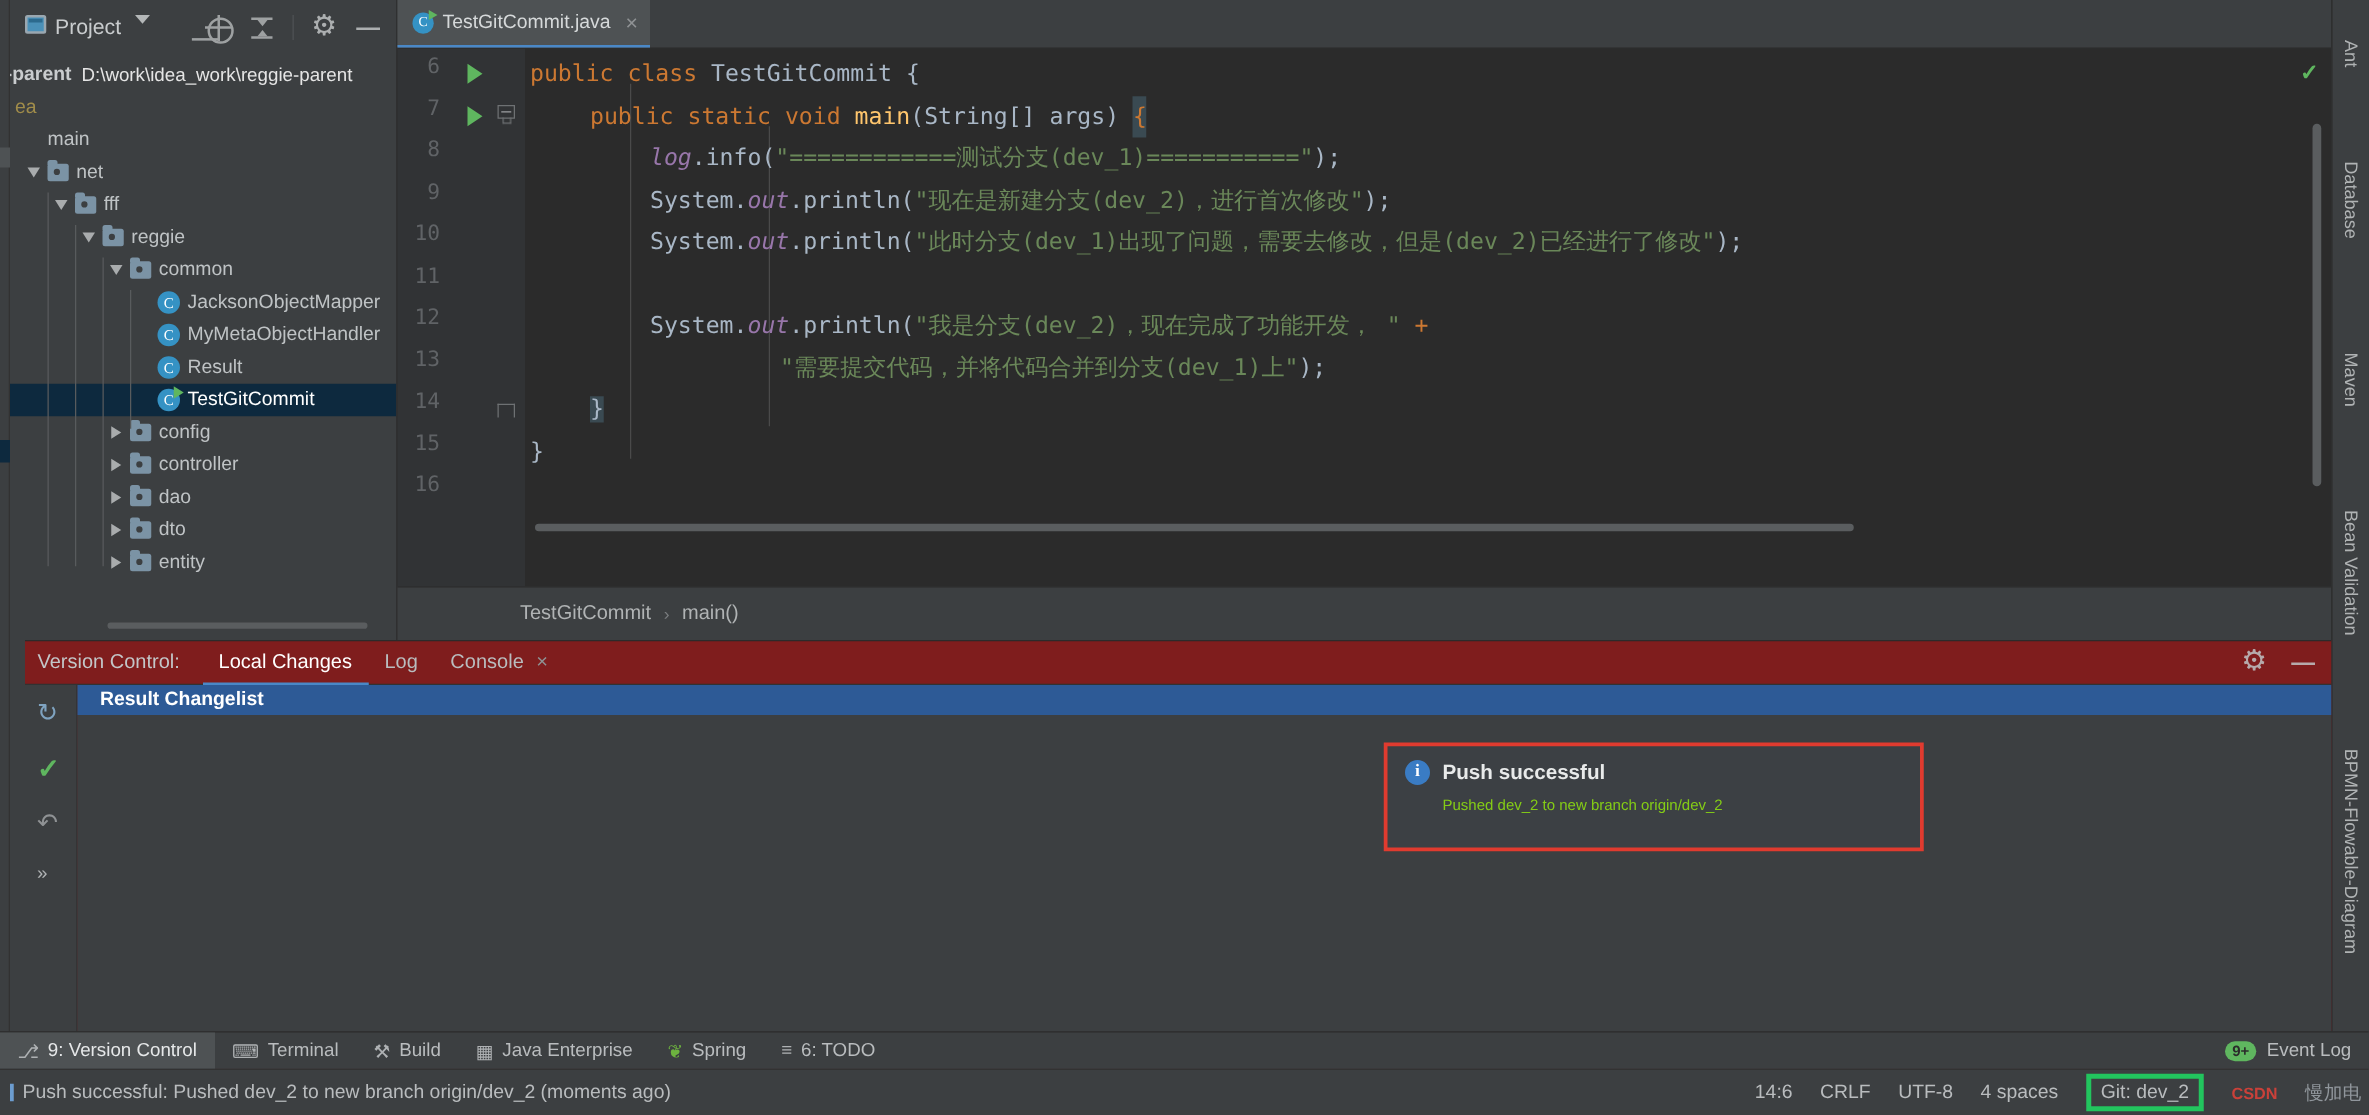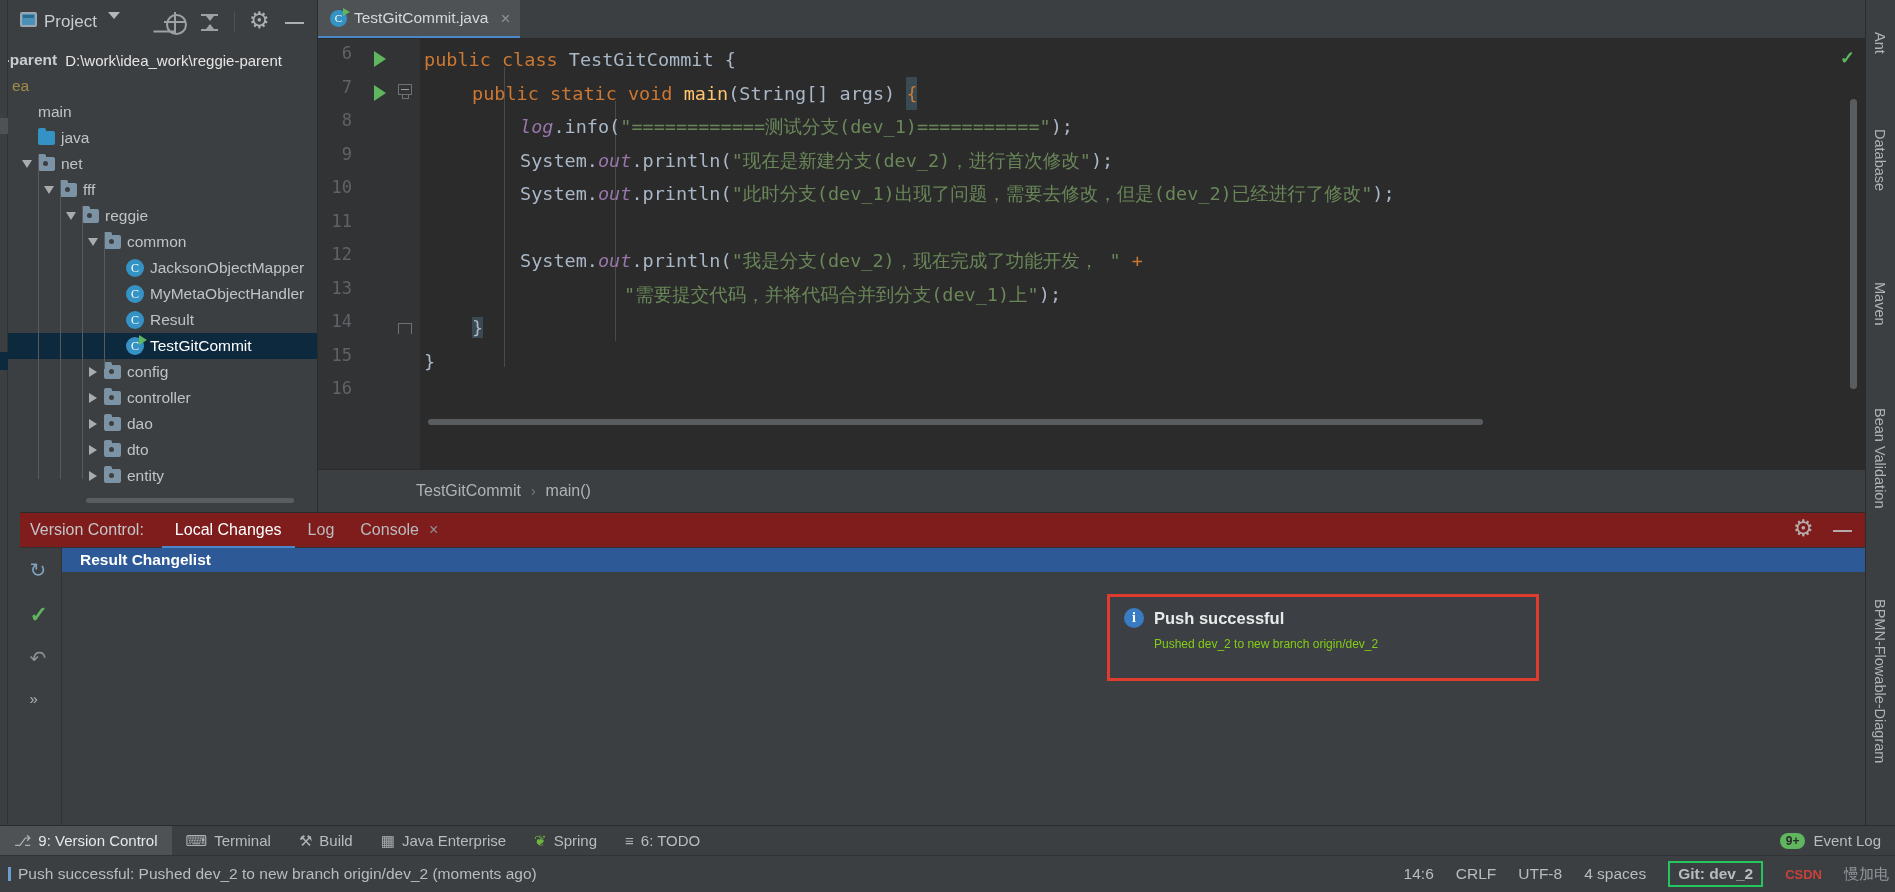--- a/index.html
+++ b/index.html
@@ -303,21 +303,21 @@
   }
 
   
   .status-bar {
     position:absolute; left:0; bottom:0; right:0; height:37px;
     background:#3c3f41; display:flex; align-items:center;
     font-size:15.5px; color:#b9bcbe; border-top:1px solid #323232;
   }
   .sb-left { padding-left:8px; display:flex; align-items:center; gap:7px;}
   .sb-right { margin-left:auto; display:flex; align-items:center; gap:22px; padding-right:6px;}
-  .git-box { border:2px solid #22c55e; padding:2px 8px; display:flex; align-items:center; gap:6px;font-weight:bold;}
+  .git-box { border:4px solid #22c55e; padding:2px 8px; display:flex; align-items:center; gap:6px;}
   .watermark { color:#9aa0a6; font-size:15px; opacity:.9; }
   .csdn { color:#c9413a; font-size:13px; font-weight:bold; }
 
   .blue-caret { position:absolute; left:3px; bottom:9px; width:3px; height:14px; background:#6c9dd0;}
 </style>
 </head>
 <body>
 
 <div class="app">
 
@@ -356,25 +356,20 @@
       </div>
       <div class="row">
         <span class="idea-row">ea</span>
       </div>
     </div>
 
     <div class="tree" id="tree">
         <div class="tnode" style="padding-left: 8px;">
           <span class="tw"></span>
           <span class="tlabel">main</span>
-        </div>
-        <div class="tnode" style="padding-left: 8px;">
-          <span class="tw"></span>
-          <span class="folder blue"></span>
-          <span class="tlabel">java</span>
         </div>
         <div class="tnode" style="padding-left: 8px;">
           <span class="tw">
             <i class="arr-d"></i>
           </span>
           <span class="folder"></span>
           <span class="tlabel">net</span>
         </div>
         <div class="tnode" style="padding-left: 30px;">
           <span class="tw">

